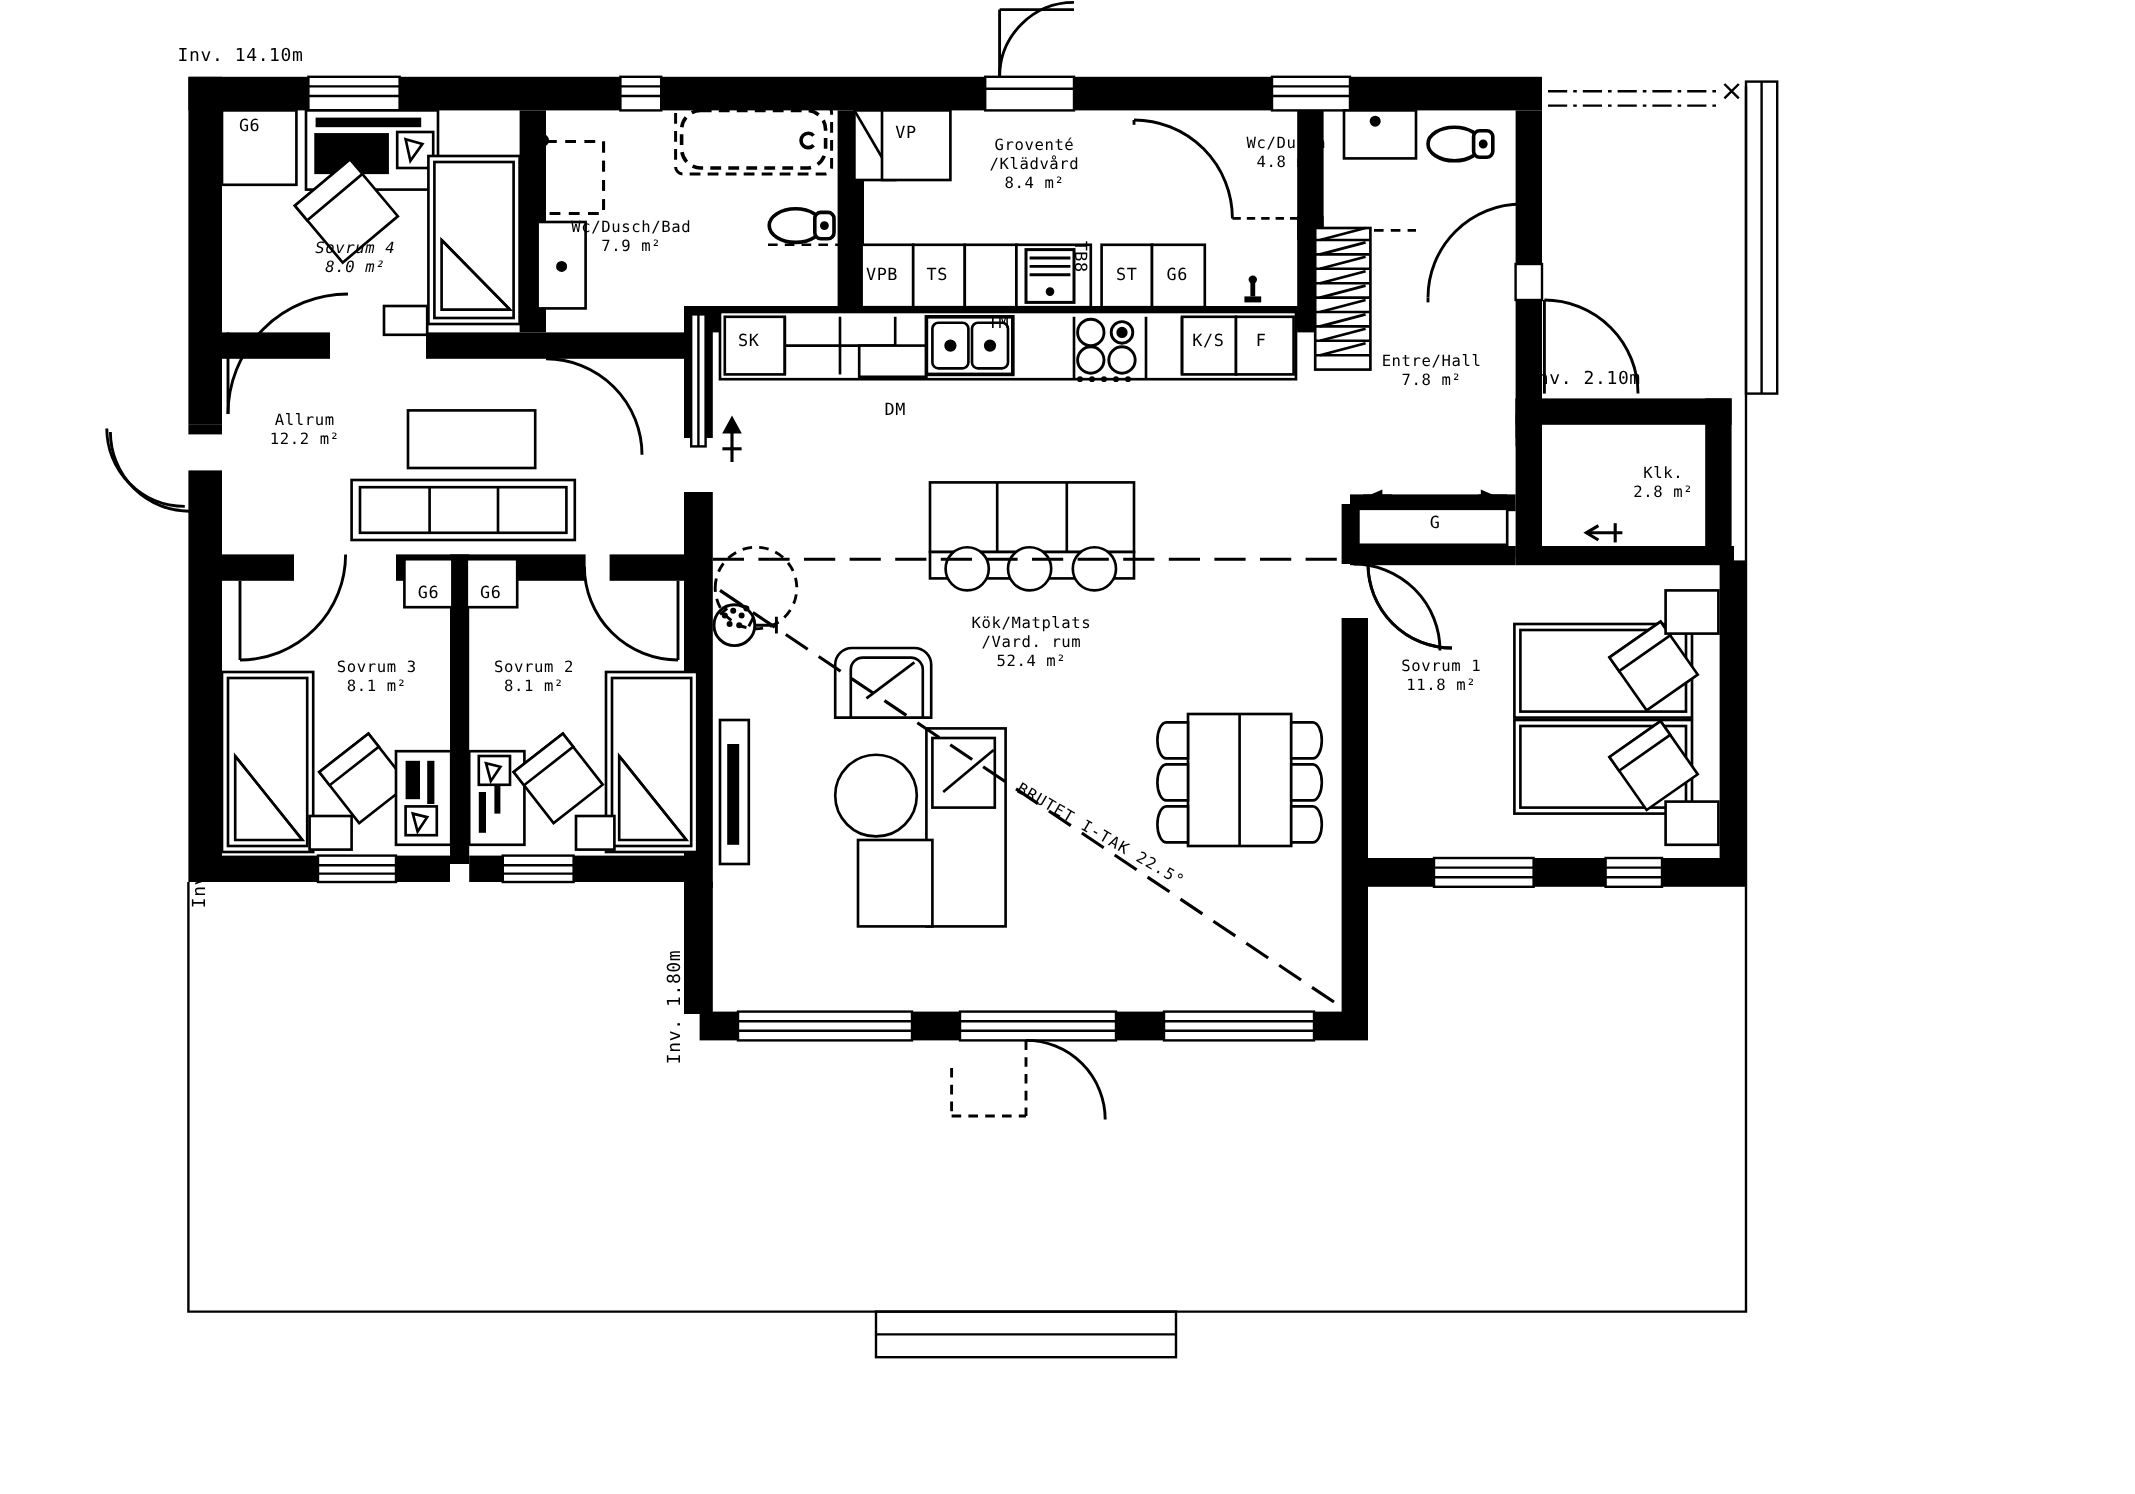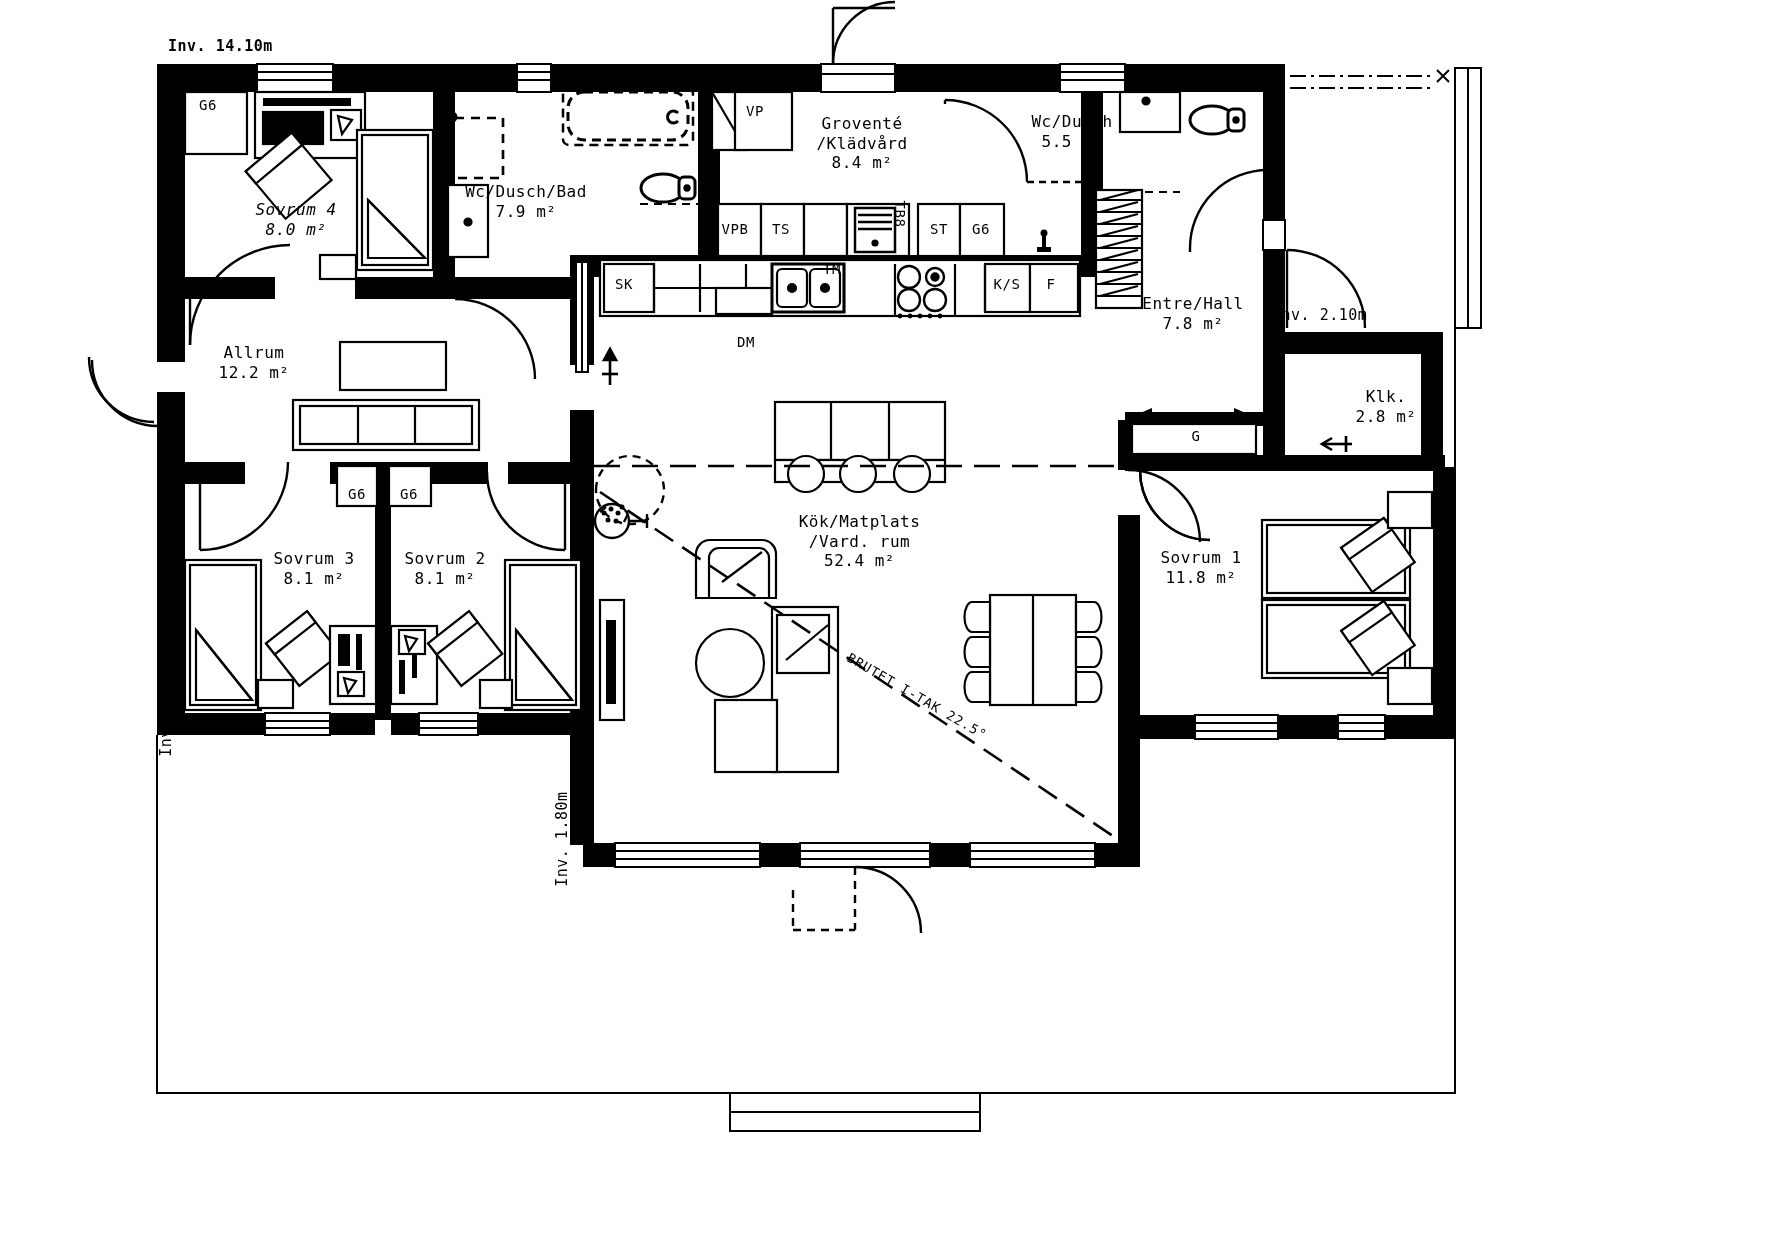--- a/index.html
+++ b/index.html
@@ -2,21 +2,21 @@
 <html><head>
 <meta charset="utf-8">
 <title>Floor Plan</title>
 <style>
   html,body{margin:0;padding:0;background:#fff;}
   body{font-family:"DejaVu Sans Mono","Liberation Mono",monospace;}
   #stage{position:relative;width:1779px;height:1245px;background:#fff;overflow:hidden;}
   svg{position:absolute;left:0;top:0;}
   .lbl{position:absolute;color:#000;text-align:center;line-height:1.22;white-space:pre;
        font-family:"DejaVu Sans Mono","Liberation Mono",monospace;letter-spacing:.5px;}
-  .room{font-size:16px;}
+  .room{font-size:13px;}
   .sm{font-size:14px;}
   .dim{font-size:15px;}
   .roof{font-size:13px;letter-spacing:1px;}
 </style>
 </head>
 <body>
 
 <div id="stage">
 
 <svg width="1779" height="1245" viewBox="0 0 1779 1245">
@@ -447,21 +447,21 @@
 
 <div>
   <div class="lbl room" style="left:236px;top:200px;width:120px;font-style:italic;">Sovrum 4
 8.0 m²</div>
   <div class="lbl room" style="left:446px;top:182px;width:160px;">Wc/Dusch/Bad
 7.9 m²</div>
   <div class="lbl room" style="left:782px;top:114px;width:160px;">Groventé
 /Klädvård
 8.4 m²</div>
   <div class="lbl room" style="left:997px;top:112px;width:150px;">Wc/Dusch
-5.5 m²</div>
+4.8 m²</div>
   <div class="lbl room" style="left:1118px;top:294px;width:150px;">Entre/Hall
 7.8 m²</div>
   <div class="lbl room" style="left:1326px;top:387px;width:120px;">Klk.
 2.8 m²</div>
   <div class="lbl room" style="left:189px;top:343px;width:130px;">Allrum
 12.2 m²</div>
   <div class="lbl room" style="left:249px;top:549px;width:130px;">Sovrum 3
 8.1 m²</div>
   <div class="lbl room" style="left:380px;top:549px;width:130px;">Sovrum 2
 8.1 m²</div>
@@ -484,21 +484,21 @@
   <div class="lbl sm" style="left:600px;top:276px;width:48px;">SK</div>
   <div class="lbl sm" style="left:722px;top:288px;width:48px;margin-top:46px;">DM</div>
   <div class="lbl sm" style="left:982px;top:276px;width:50px;">K/S</div>
   <div class="lbl sm" style="left:1031px;top:276px;width:40px;">F</div>
   <div class="lbl sm" style="left:1176px;top:428px;width:40px;">G</div>
   <div class="lbl sm" style="left:333px;top:486px;width:48px;">G6</div>
   <div class="lbl sm" style="left:385px;top:486px;width:48px;">G6</div>
 </div>
 
 <div>
-  <div class="lbl dim" style="left:168px;top:37px;width:160px;text-align:left;font-weight:bold;">Inv. 14.10m</div>
+  <div class="lbl dim" style="left:148px;top:37px;width:160px;text-align:left;">Inv. 14.10m</div>
   <div class="lbl dim" style="left:1272px;top:306px;width:160px;text-align:left;">Inv. 2.10m</div>
   <div class="lbl dim" style="left:86px;top:700px;width:160px;text-align:center;transform:rotate(-90deg);transform-origin:50% 50%;">Inv. 8.10m</div>
   <div class="lbl dim" style="left:482px;top:830px;width:160px;text-align:center;transform:rotate(-90deg);transform-origin:50% 50%;">Inv. 1.80m</div>
 </div>
 
 <div class="lbl roof" style="left:852px;top:650px;width:200px;text-align:left;transform:rotate(30deg);transform-origin:0 0;">BRUTET I-TAK 22.5°</div>
 
 </div>
 
 </body></html>

